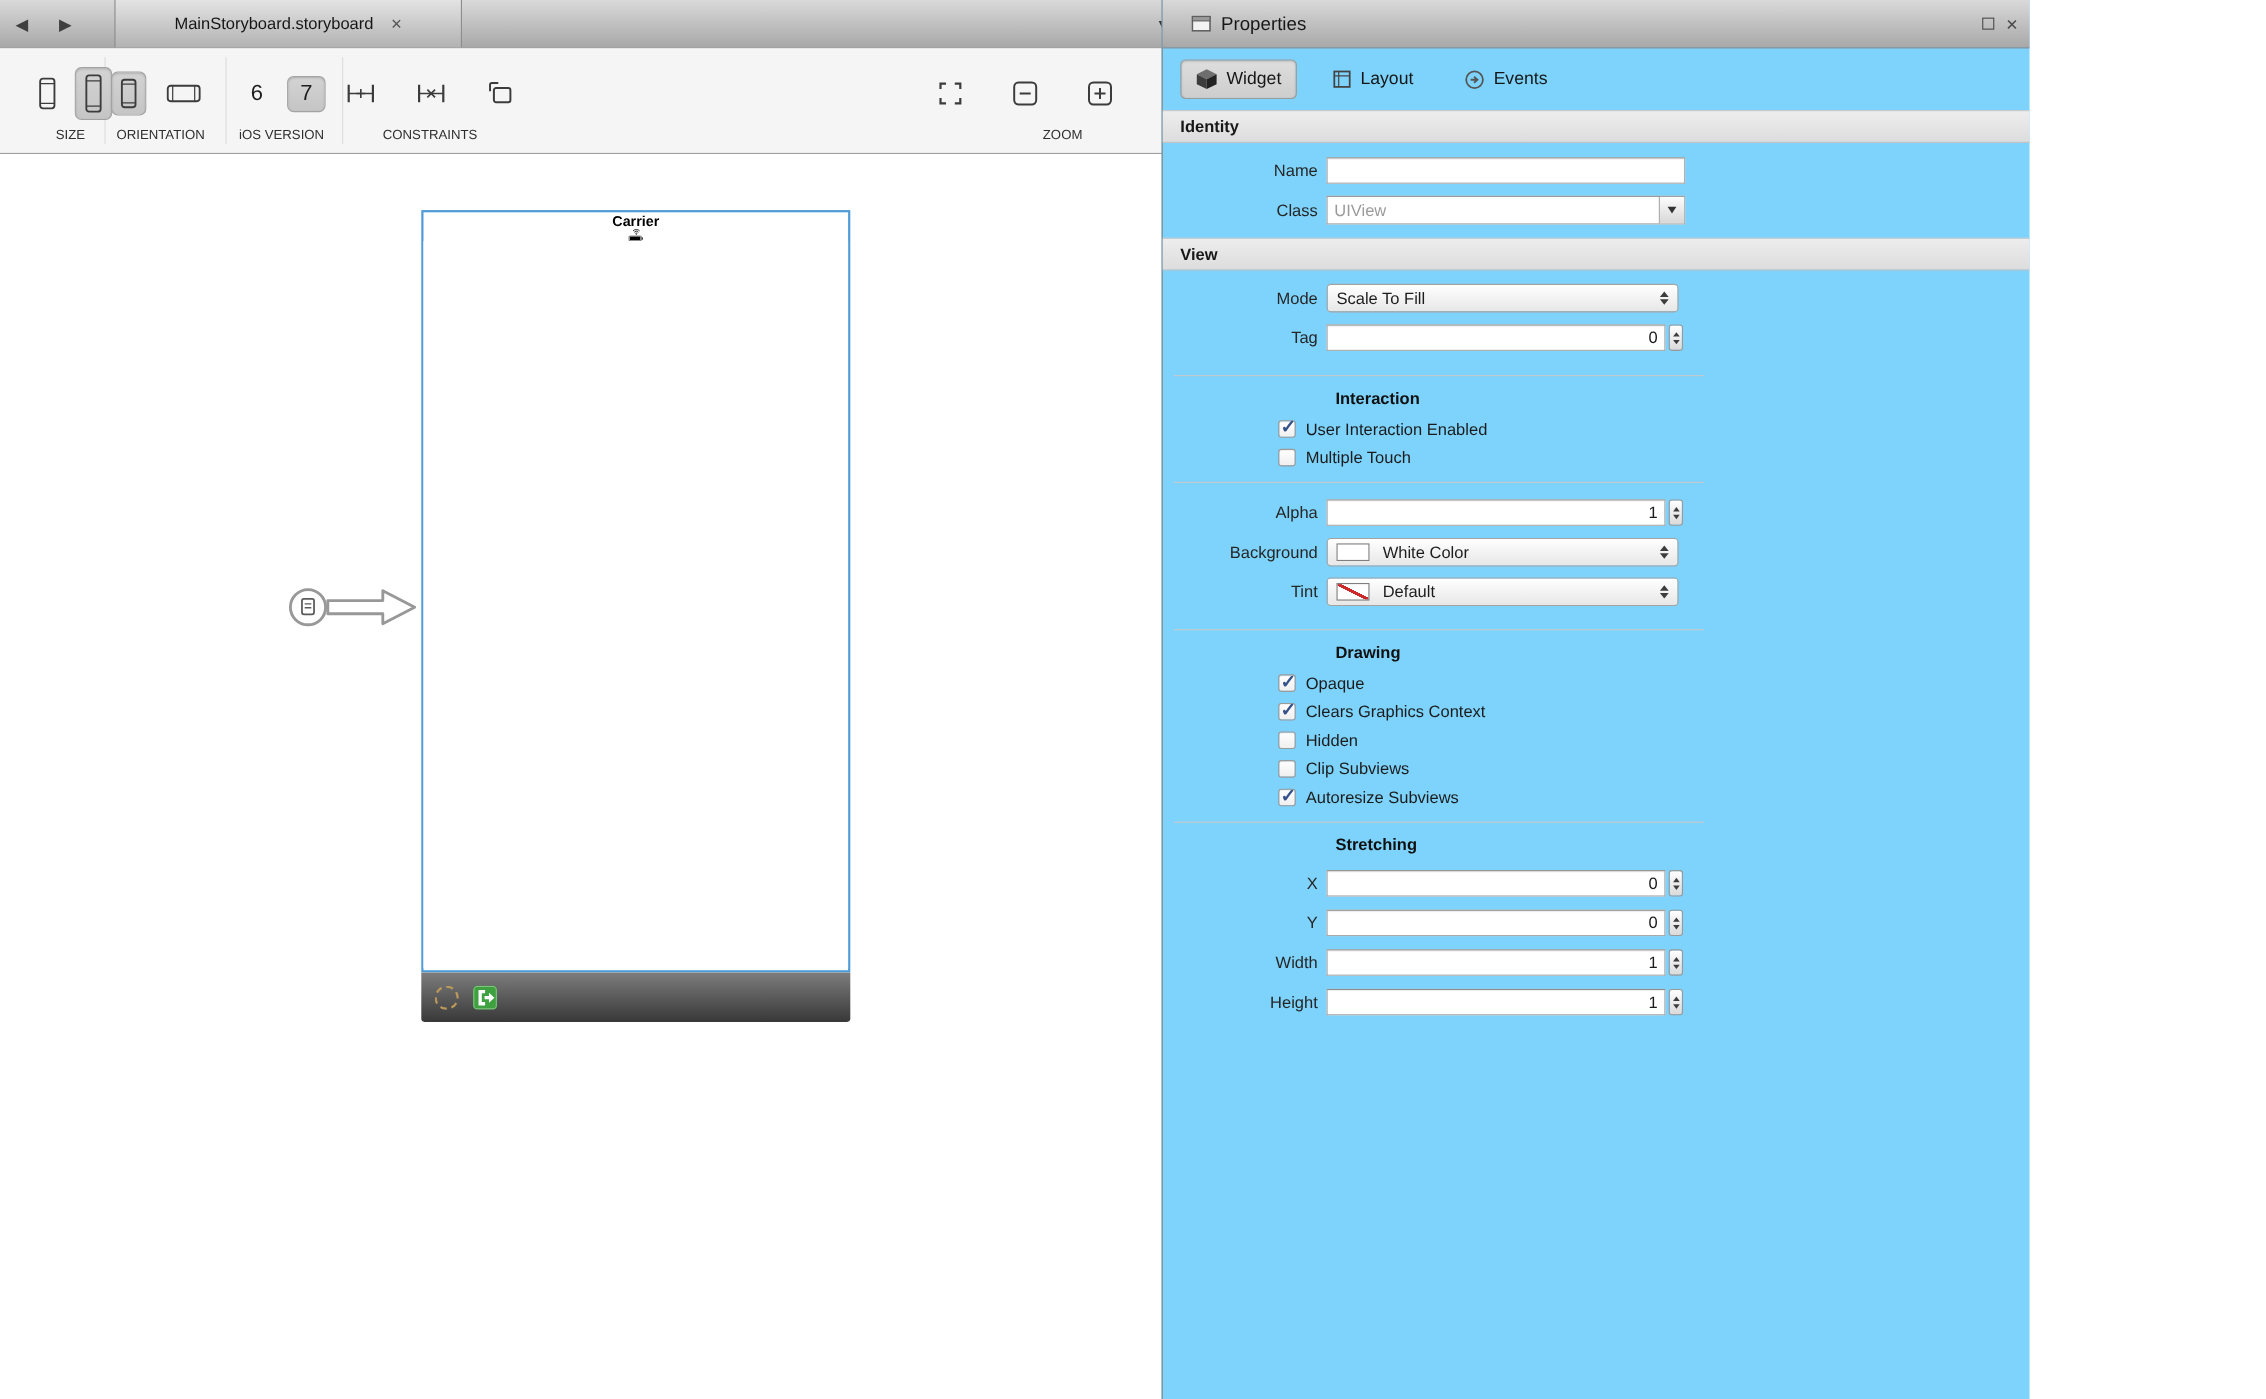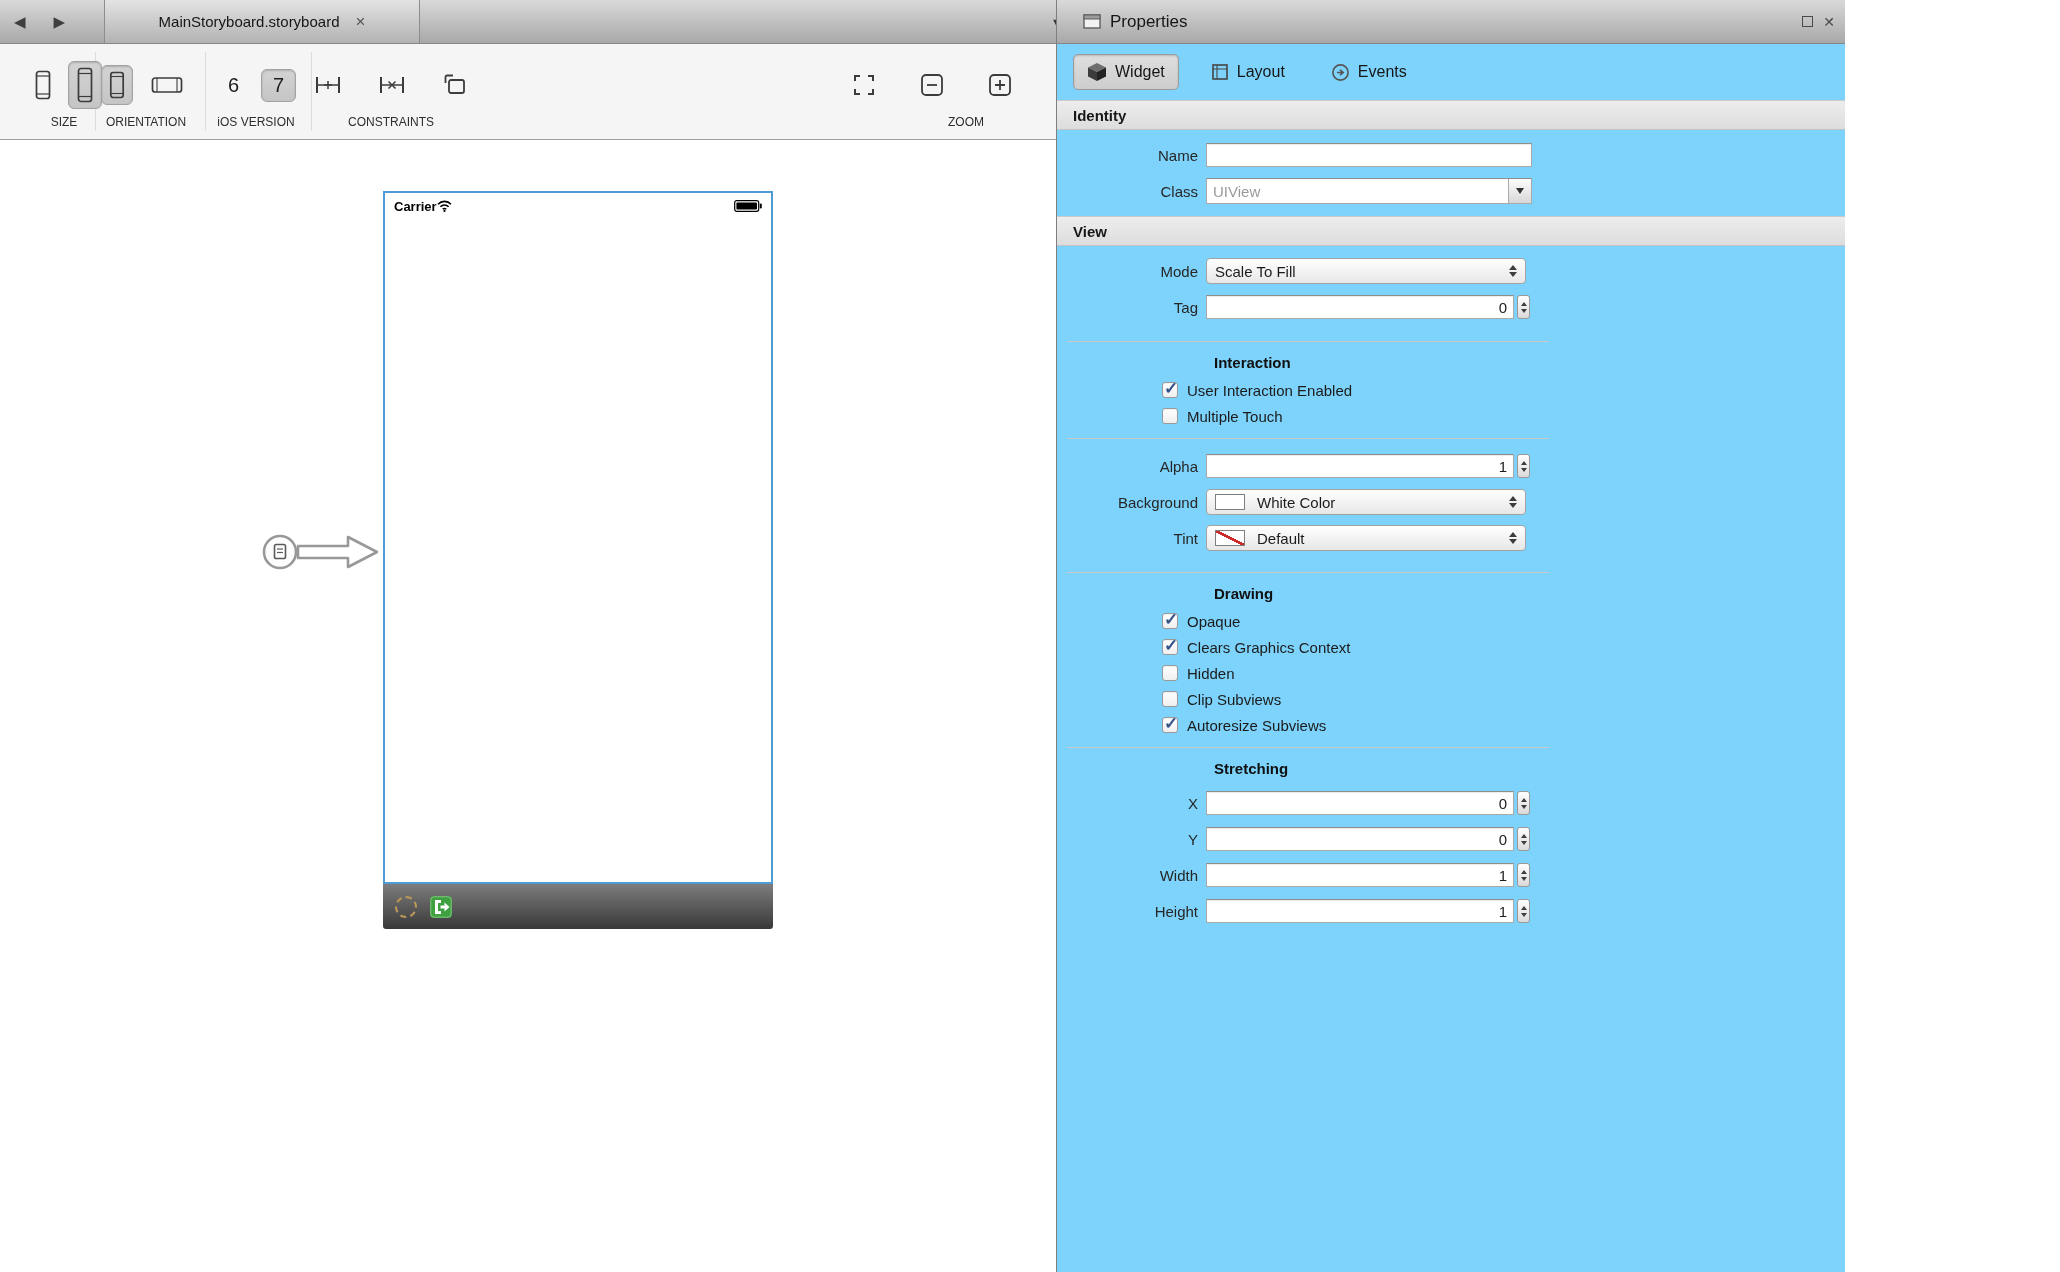--- a/index.html
+++ b/index.html
@@ -27,21 +27,21 @@
   .ver-btn { font-size:20px; color:#1d1d1d; padding:4px 11px; border-radius:6px; border:1px solid transparent; }
   .ver-btn.selected { border:1px solid #a2a2a2; background:linear-gradient(#d3d3d3,#c5c5c5); box-shadow:inset 0 1px 2px rgba(0,0,0,.18); }
   .tsep { position:absolute; top:8px; bottom:8px; width:1px; background:#dcdcdc; }
 
   .canvas { position:absolute; left:0; top:141px; width:1076px; height:1131px; background:#ffffff; }
 
   .entry-arrow { position:absolute; left:260px; top:387px; }
 
   .vc { position:absolute; left:383px; top:50px; width:390px; height:693px; background:#fff;
         border:2px solid var(--selection-blue,#4f9bd5); }
-  .vc-status { height:26px; display:flex; align-items:center; padding:0 9px; gap:0; }
+  .vc-status { height:26px; display:flex; align-items:center; padding:0 21px; gap:0;flex-direction:column; }
   .carrier { font-size:13px; font-weight:bold; color:#000; }
   .vc-status .spacer { flex:1; }
   .vc-body { height:661px; background:#fff; }
 
   .vc-dock { position:absolute; left:383px; top:743px; width:390px; height:45px;
              background:linear-gradient(#7d7d7d,#383838); border-radius:0 0 3px 3px;
              display:flex; align-items:center; padding-left:12px; gap:13px; }
   .dock-circle { width:22px; height:22px; border:2px dashed #b9985a; border-radius:50%; display:inline-block; }
   .dock-exit { display:inline-flex; }
 

